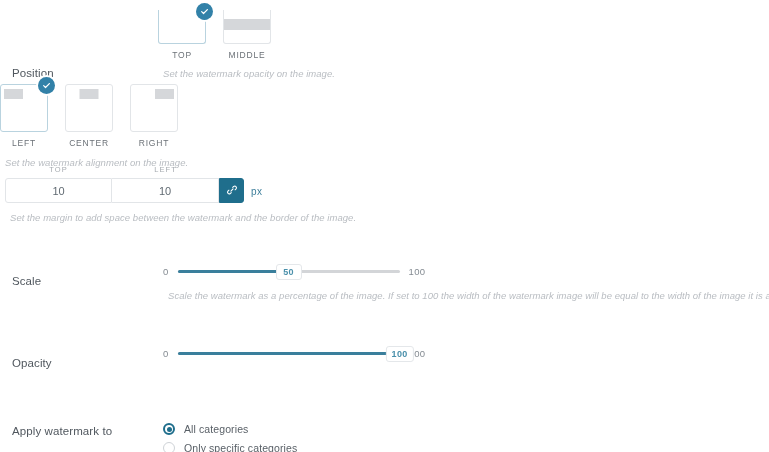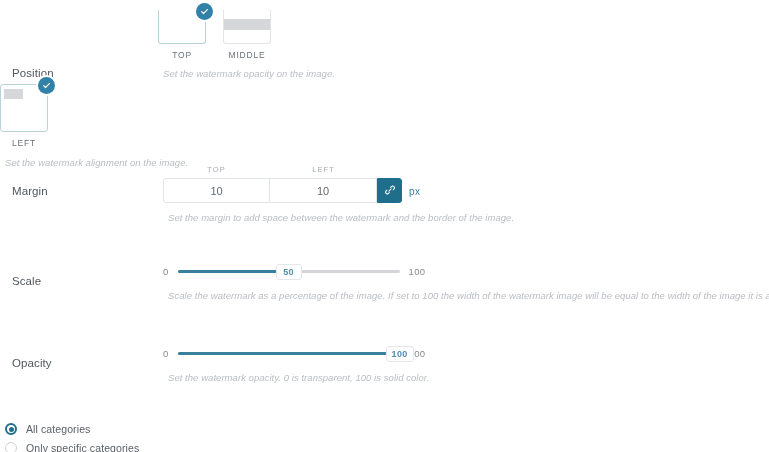--- a/index.html
+++ b/index.html
@@ -371,29 +371,40 @@
             <div class="blk blk-left"></div>
           </div>
           <div class="check-badge">
             <svg width="9" height="9" viewBox="0 0 12 12">
                 <path d="M2.2 6.2 L4.7 8.7 L9.8 3.4" fill="none" stroke="#ffffff" stroke-width="1.6" stroke-linecap="round" stroke-linejoin="round"></path>
               </svg>
           </div>
           <div class="card-name">LEFT</div>
         </div>
 
-
+        <div class="card-wrap">
+          <div class="card">
+            <div class="blk blk-center"></div>
+          </div>
+          <div class="card-name">CENTER</div>
+        </div>
+
+        <div class="card-wrap">
+          <div class="card">
+            <div class="blk blk-right"></div>
+          </div>
+          <div class="card-name">RIGHT</div>
+        </div>
 
       </div>
       <div class="help">Set the watermark alignment on the image.</div>
     </div>
   </div>
 
   <div class="row row-margin">
-    <div class="row-label">Margin</div>
     <div class="row-field">
       <div class="margin-wrap">
         <div class="margin-fields">
           <div class="mfield">
             <div class="mfield-cap">TOP</div>
             <input type="text" value="10" style="">
           </div>
           <div class="mfield">
             <div class="mfield-cap">LEFT</div>
             <input type="text" value="10" style="">
@@ -438,26 +449,26 @@
       <div class="slider-area">
         <div class="slider-line">
           <span class="slider-end">0</span>
           <div class="track">
             <div class="track-fill" style="width:100%"></div>
             <div class="handle" style="left:100%"></div>
             <div class="bubble" style="left:100%">100</div>
           </div>
           <span class="slider-end">100</span>
         </div>
-        <div class="help">Set the watermark opacity. 0 is transparent, 100 is solid color.</div>
       </div>
     </div>
   </div>
 
   <div class="row row-radio">
+    <div class="row-label">Apply watermark to</div>
     <div class="row-field">
       <div class="radio-area">
         <div class="radio-item">
           <span class="radio-dot on"></span>
           <span class="radio-label">All categories</span>
         </div>
         <div class="radio-item">
           <span class="radio-dot"></span>
           <span class="radio-label">Only specific categories</span>
         </div>

